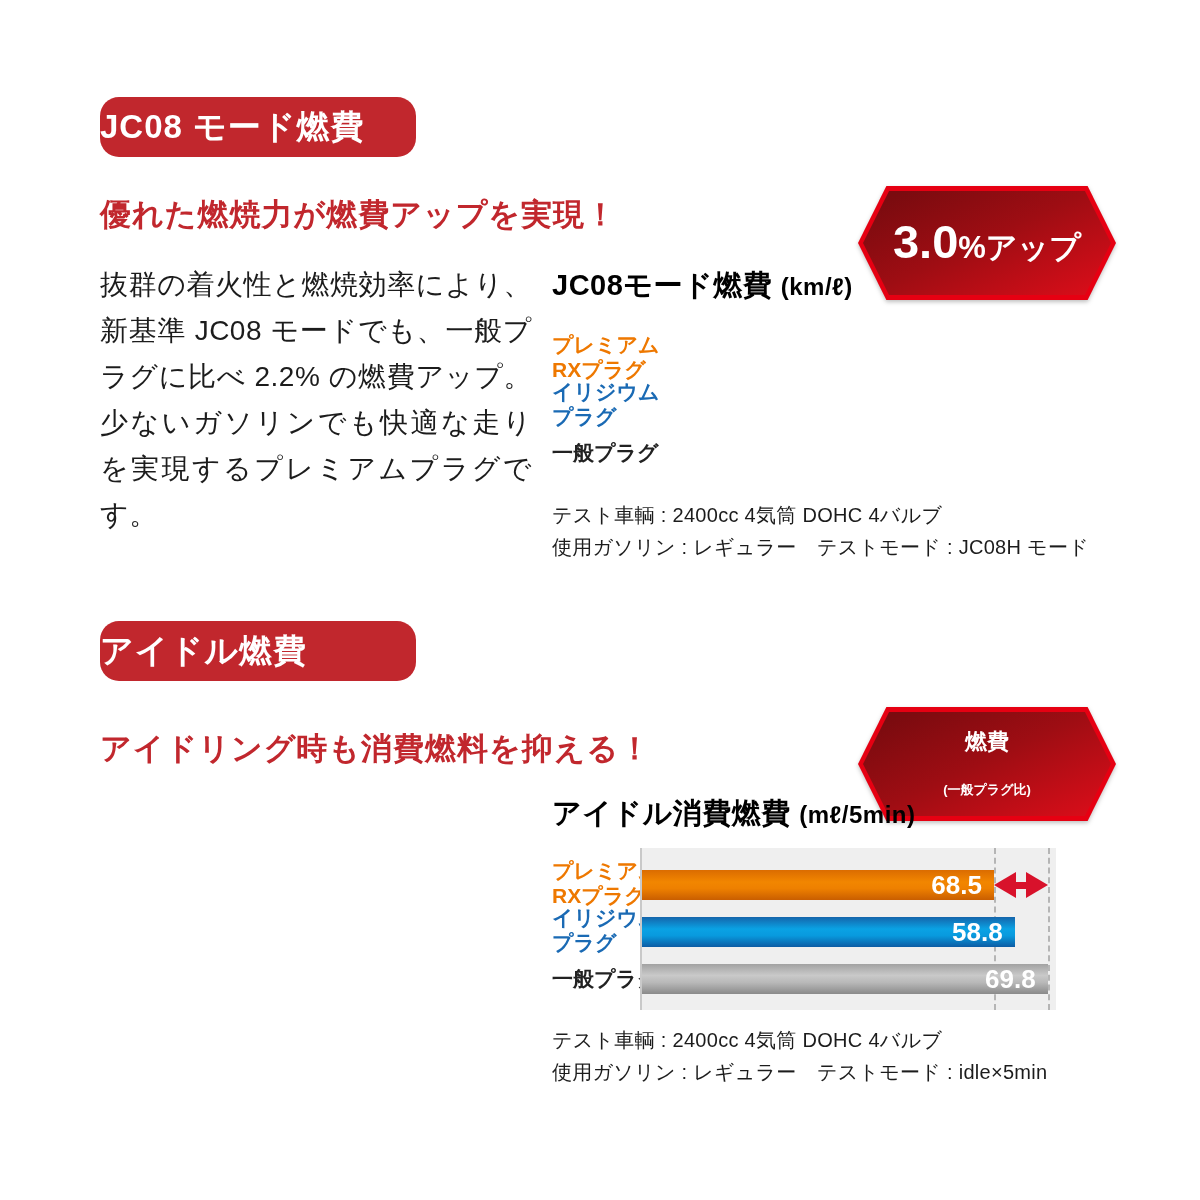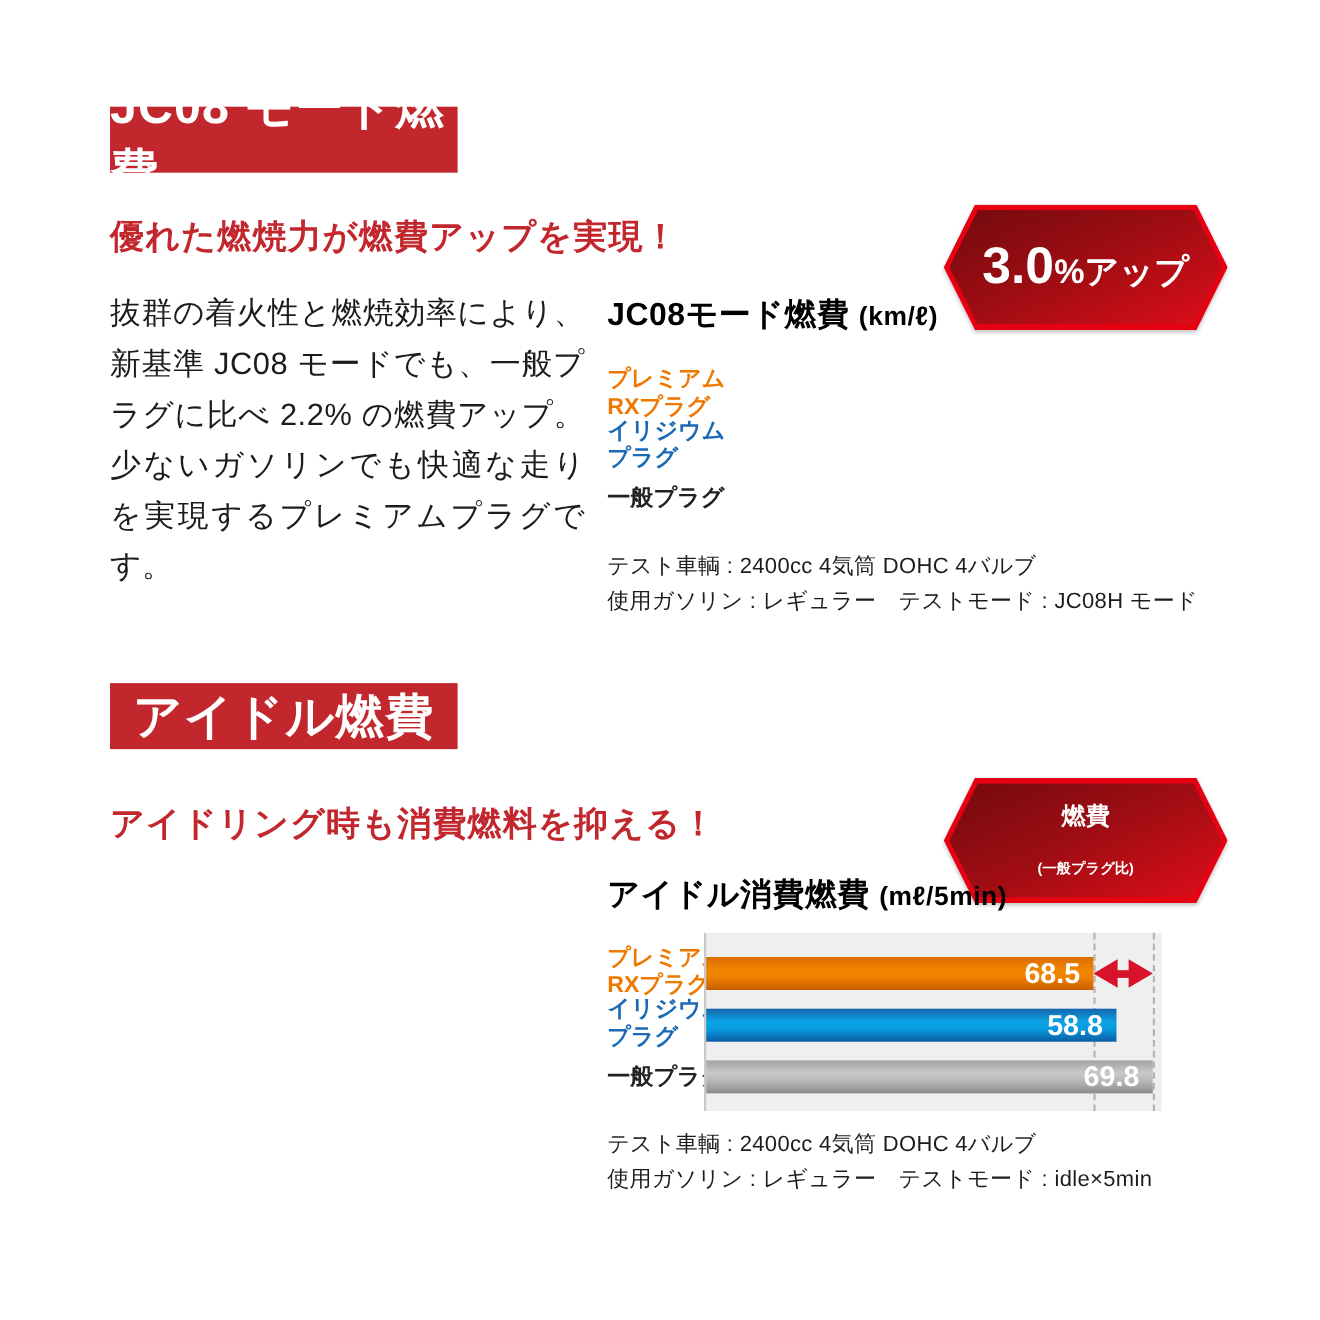--- a/index.html
+++ b/index.html
@@ -2,22 +2,22 @@
 <html><head>
 <meta charset="utf-8">
 <style>
   * { margin:0; padding:0; box-sizing:border-box; }
   html,body { background:#fff; }
   body { font-family:"Liberation Sans","DejaVu Sans",sans-serif; }
   .canvas { position:relative; width:1200px; height:1200px; background:#ffffff; overflow:hidden; }
 
   
   .banner { position:absolute; left:100px; width:316px; height:60px; background:#c1272d;
-            display:flex; align-items:center; justify-content:center;
-            color:#fff; font-size:44px; font-weight:bold; letter-spacing:1px; }
+            display:flex; align-items:center; 
+            color:#fff; font-size:33px; font-weight:bold; letter-spacing:1px;border-radius:19px; }
   .banner.s1 { top:97px; } .banner.s2 { top:621px; }
 
   .headline { position:absolute; left:100px; color:#c1272d; font-size:31px; font-weight:bold; letter-spacing:1px; }
   .headline.s1 { top:194px; } .headline.s2 { top:728px; }
 
   .bodytext { position:absolute; left:100px; width:432px; font-size:28px; line-height:46px;
               color:#1c1c1c; text-align:justify; letter-spacing:0.5px; font-weight:500; }
   .bodytext.s1 { top:262px; } .bodytext.s2 { top:792px; }
 
   .chart-title { position:absolute; left:552px; font-weight:bold; color:#000; font-size:29px; letter-spacing:0.5px; }

